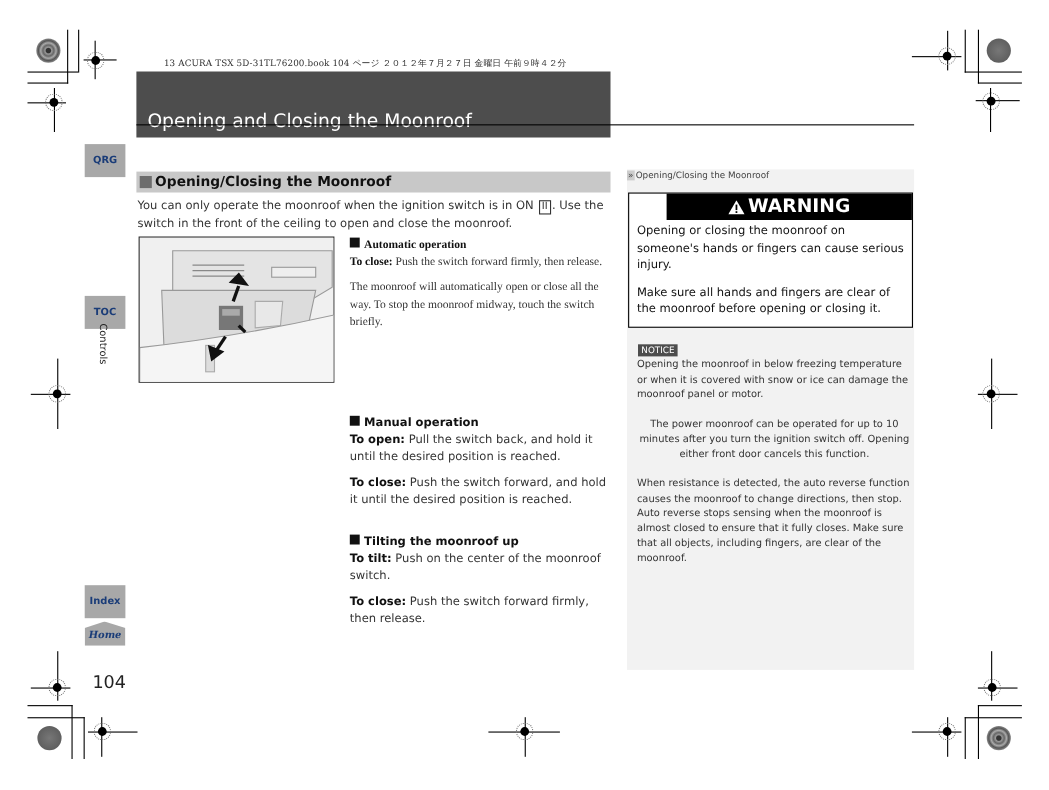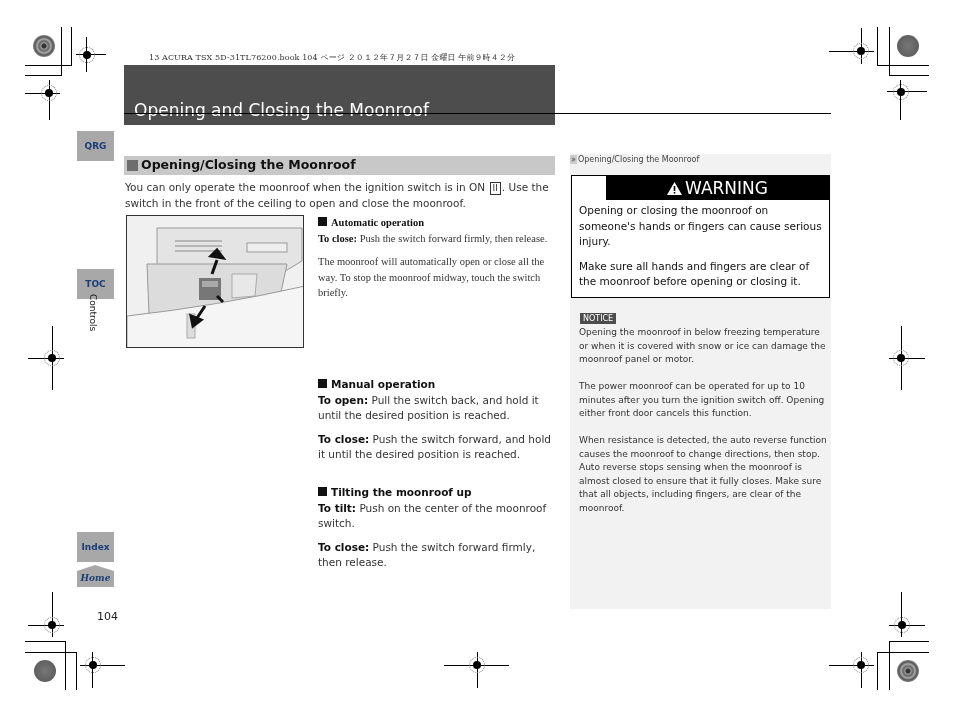--- a/index.html
+++ b/index.html
@@ -14,36 +14,36 @@
   .disc.solid{background:radial-gradient(circle,#777,#555);}
   .header-meta{position:absolute;left:104px;top:52px;font-family:"DejaVu Serif",serif;font-size:8px;color:#333;white-space:nowrap;letter-spacing:0.1px;margin-left:45px;}
   .title-bar{position:absolute;left:124px;top:65px;width:431px;height:60px;background:#4d4d4d;}
   .title-bar span{position:absolute;left:10px;bottom:5px;color:#fff;font-size:17px;font-family:"DejaVu Sans",sans-serif;}
   .title-rule{position:absolute;left:124px;top:113px;width:707px;height:1px;background:#000;}
   .nav-tab{position:absolute;left:77px;width:37px;height:30px;background:#a8a8a8;color:#1a3c78;font-weight:bold;font-size:9px;display:flex;align-items:center;justify-content:center;}
   .side-label{position:absolute;left:88px;top:294px;writing-mode:vertical-rl;font-size:9px;color:#222;}
   .home{position:absolute;left:77px;top:565px;width:37px;height:22px;}
   .home svg{position:absolute;left:0;top:0;}
   .home span{position:absolute;left:0;width:37px;top:8px;text-align:center;font-size:9px;font-style:italic;font-weight:bold;color:#1a3c78;font-family:"DejaVu Serif",serif;}
-  .page-num{position:absolute;left:97px;top:610px;font-size:11px;color:#222;}
+  .page-num{position:absolute;left:84px;top:610px;font-size:16px;color:#222;}
   .sec-head{position:absolute;left:124px;top:156px;width:431px;height:19px;background:#c8c8c8;}
   .sec-head .sq{position:absolute;left:3px;top:4px;width:11px;height:11px;background:#6d6d6d;}
   .sec-head span{position:absolute;left:17px;top:1px;font-size:12.5px;font-weight:bold;color:#111;}
   .intro{position:absolute;left:125px;top:179px;width:432px;font-size:10.5px;line-height:16px;color:#333;}
   .ign{display:inline-block;border:1px solid #333;padding:0 2px;font-size:9px;line-height:11px;margin:0 1px;}
   .illus{position:absolute;left:126px;top:215px;width:178px;height:133px;border:1px solid #333;box-sizing:border-box;background:#ececec;overflow:hidden;}
   .col2{position:absolute;left:318px;width:240px;font-size:10.5px;line-height:15.5px;color:#333;}
   .col2 .sub{font-weight:bold;color:#111;}
   .col2 .sub::before{content:"";display:inline-block;width:9px;height:9px;background:#111;margin-right:4px;vertical-align:-0px;}
   .col2 b{color:#111;}
   .col2 p{margin:0 0 8px 0;}
   .right-panel{position:absolute;left:570px;top:154px;width:261px;height:455px;background:#f2f2f2;}
   .crumb{position:absolute;left:570px;top:155px;font-size:8px;color:#444;white-space:nowrap;}
   .warn-box{position:absolute;left:571px;top:175px;width:259px;height:123px;background:#fff;border:1px solid #000;box-sizing:border-box;}
-  .warn-head{height:24px;background:#000;color:#fff;font-weight:normal;font-size:17px;display:flex;align-items:center;justify-content:center;gap:3px;margin-left:34px;}
+  .warn-head{height:24px;background:#000;color:#fff;font-weight:bold;font-size:17px;display:flex;align-items:center;justify-content:center;gap:3px;margin-left:34px;}
   .warn-body{padding:3px 7px 0 7px;font-size:10.5px;line-height:15.5px;color:#111;}
   .warn-body p{margin:0 0 9px 0;}
   .notice-tag{position:absolute;left:580px;top:313px;background:#4d4d4d;color:#fff;font-size:8px;padding:0 3px;line-height:11px;}
   .rtext{position:absolute;left:579px;width:250px;font-size:9px;line-height:13.5px;color:#333;}
 </style>
 </head>
 <body>
 
 <div>
   <div class="disc pattern" style="left:33px;top:35px;"></div>
@@ -194,14 +194,14 @@
     <span>WARNING</span>
   </div>
   <div class="warn-body">
     <p>Opening or closing the moonroof on someone's hands or fingers can cause serious injury.</p>
     <p>Make sure all hands and fingers are clear of the moonroof before opening or closing it.</p>
   </div>
 </div>
 
 <div class="notice-tag">NOTICE</div>
 <div class="rtext" style="top:326px;">Opening the moonroof in below freezing temperature or when it is covered with snow or ice can damage the moonroof panel or motor.</div>
-<div class="rtext" style="top:380px;">The power moonroof can be operated for up to 10 minutes after you turn the ignition switch off. Opening either front door cancels this function.</div>
+<div class="rtext" style="top:380px;text-align:center;">The power moonroof can be operated for up to 10 minutes after you turn the ignition switch off. Opening either front door cancels this function.</div>
 <div class="rtext" style="top:434px;">When resistance is detected, the auto reverse function causes the moonroof to change directions, then stop. Auto reverse stops sensing when the moonroof is almost closed to ensure that it fully closes. Make sure that all objects, including fingers, are clear of the moonroof.</div>
 
 </body></html>

